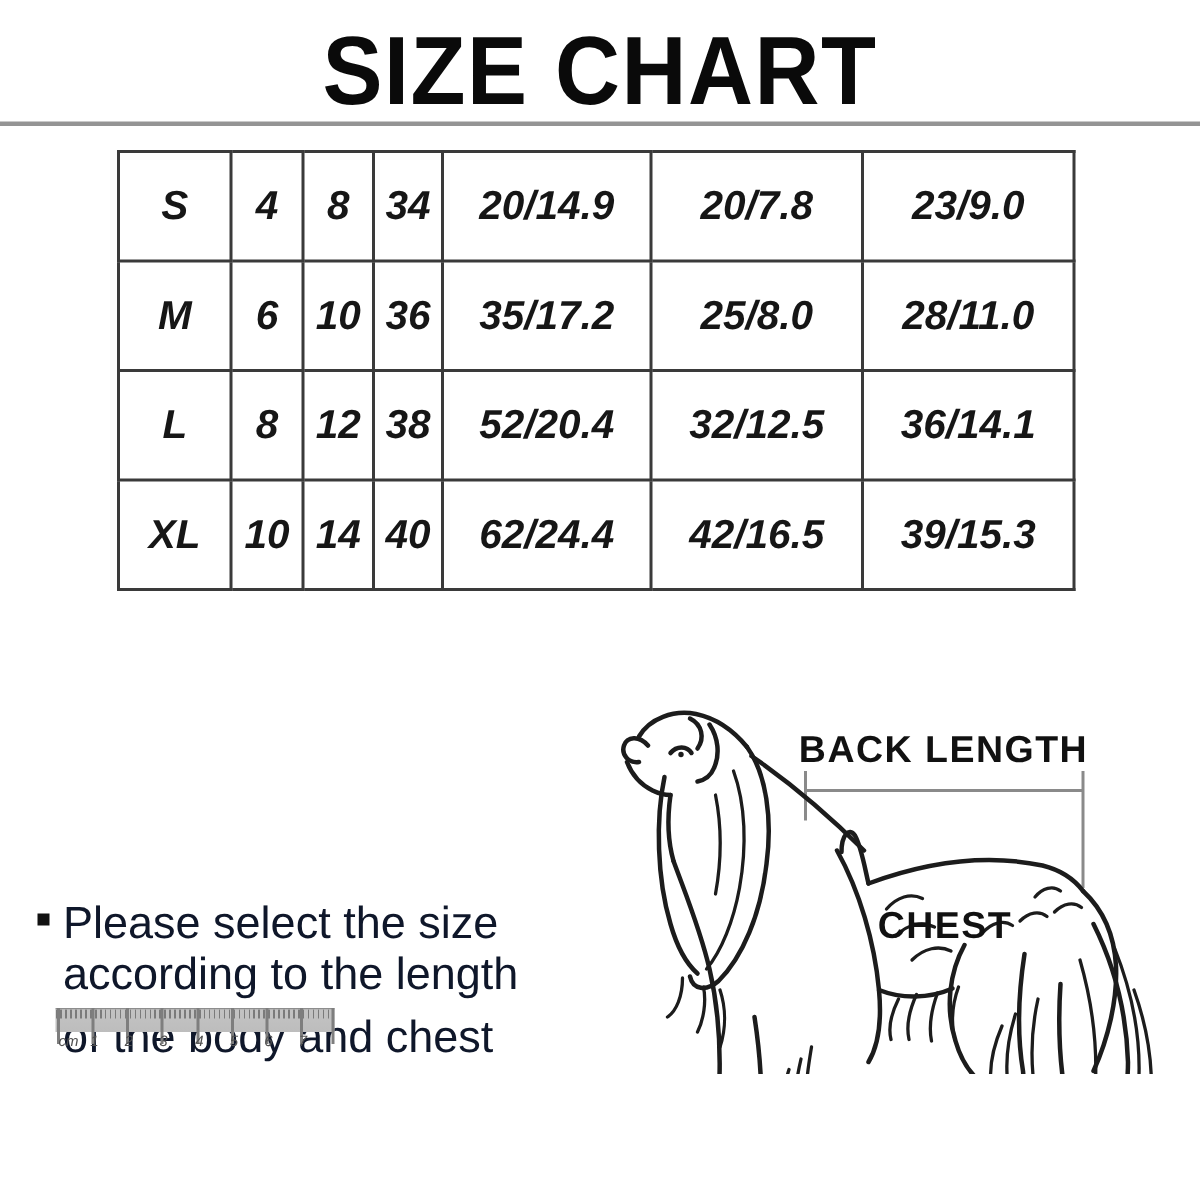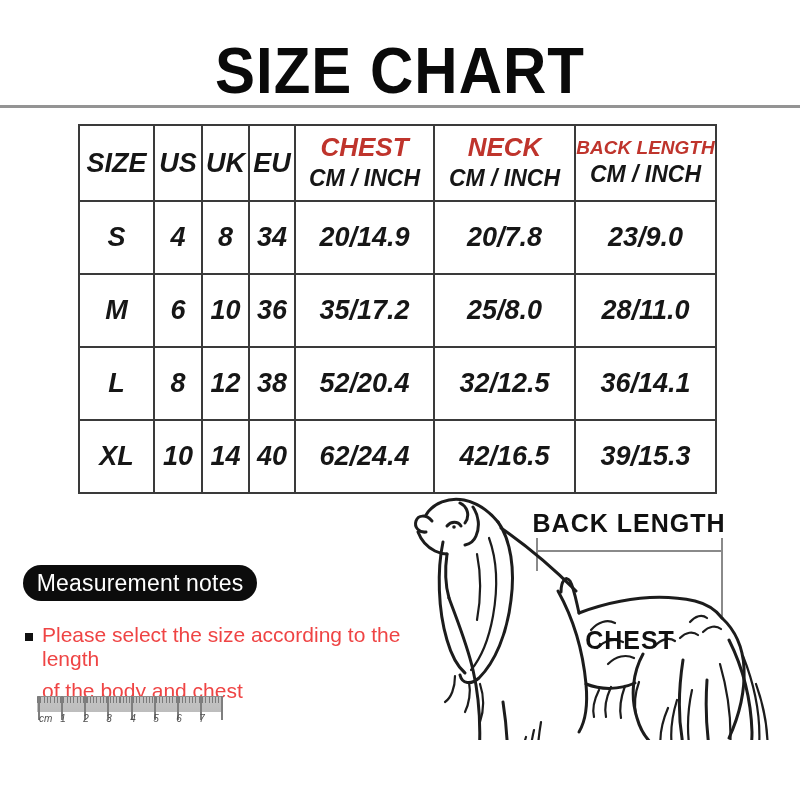--- a/index.html
+++ b/index.html
@@ -1,18 +1,18 @@
 <!DOCTYPE html>
 <html><head>
 <meta charset="utf-8">
 <style>
   html,body { margin:0; padding:0; background:#ffffff; }
   .page {
     position:relative; width:800px; height:716px; overflow:hidden;
-    background:#ffffff; font-family:"Liberation Sans", sans-serif;margin-top:24px;
+    background:#ffffff; font-family:"Liberation Sans", sans-serif;
   }
   
   .title {
     position:absolute; top:10px; left:0; right:0; text-align:center;
     font-size:60px; font-weight:700; letter-spacing:1px; color:#0a0a0a;
     transform:scaleY(1.08); transform-origin:top center; white-space:nowrap;
   }
   .divider { position:absolute; top:81px; left:0; width:800px; height:3px; background:#949494; }
 
   
@@ -31,21 +31,21 @@
   .td-val   { font-size:27px; }
 
   
   .badge {
     position:absolute; left:23px; top:541px; width:234px; height:36px;
     background:#0c0c0c; border-radius:18px; color:#ffffff;
     font-size:23px; line-height:36px; text-align:center; letter-spacing:.2px;
   }
 
   
-  .notes { position:absolute; left:25px; top:599px; width:400px; color:#ef4444; font-size:21px; }
+  .notes { position:absolute; left:25px; top:599px; width:400px; color:#0f172a; font-size:30px; }
   .notes .l1 { display:flex; align-items:flex-start; }
   .notes .sq { flex:0 0 auto; width:8px; height:8px; background:#111; margin:10px 9px 0 0; }
   .notes .l2 { margin:8px 0 0 17px; }
 
   
   .ruler { position:absolute; left:37px; top:672px; width:186px; height:32px;font-style:italic; }
   .ruler-band {
     position:absolute; left:0; top:0; width:186px; height:15px;
     background:
       repeating-linear-gradient(90deg, rgba(110,110,110,.85) 0 1px, rgba(0,0,0,0) 1px 3.3px) 0 0/186px 6px no-repeat,
@@ -76,38 +76,20 @@
     <colgroup>
       <col style="width:75px">
         <col style="width:48px">
         <col style="width:47px">
         <col style="width:46px">
       <col style="width:139px">
         <col style="width:141px">
         <col style="width:141px">
     </colgroup>
     <tbody>
-        <tr class="hdr">
-      <th class="th-plain">SIZE</th>
-      <th class="th-plain">US</th>
-      <th class="th-plain">UK</th>
-      <th class="th-plain">EU</th>
-      <th>
-        <div class="th-red">CHEST</div>
-        <div class="th-sub">CM / INCH</div>
-      </th>
-      <th>
-        <div class="th-red">NECK</div>
-        <div class="th-sub">CM / INCH</div>
-      </th>
-      <th>
-        <div class="th-red small">BACK LENGTH</div>
-        <div class="th-sub">CM / INCH</div>
-      </th>
-    </tr>
     <tr class="data">
       <td class="td-val">S</td>
       <td class="td-val">4</td>
       <td class="td-val">8</td>
       <td class="td-val">34</td>
       <td class="td-val">20/14.9</td>
       <td class="td-val">20/7.8</td>
       <td class="td-val">23/9.0</td>
     </tr>
     <tr class="data">
@@ -133,21 +115,20 @@
       <td class="td-val">10</td>
       <td class="td-val">14</td>
       <td class="td-val">40</td>
       <td class="td-val">62/24.4</td>
       <td class="td-val">42/16.5</td>
       <td class="td-val">39/15.3</td>
     </tr>
   </tbody>
     </table>
 
-  <div class="badge">Measurement notes</div>
 
   <div class="notes">
     <div class="l1">
       <span class="sq"></span>
       <span>Please select the size according to the length</span>
     </div>
     <div class="l2">of the body and chest</div>
   </div>
 
   <div class="ruler">

